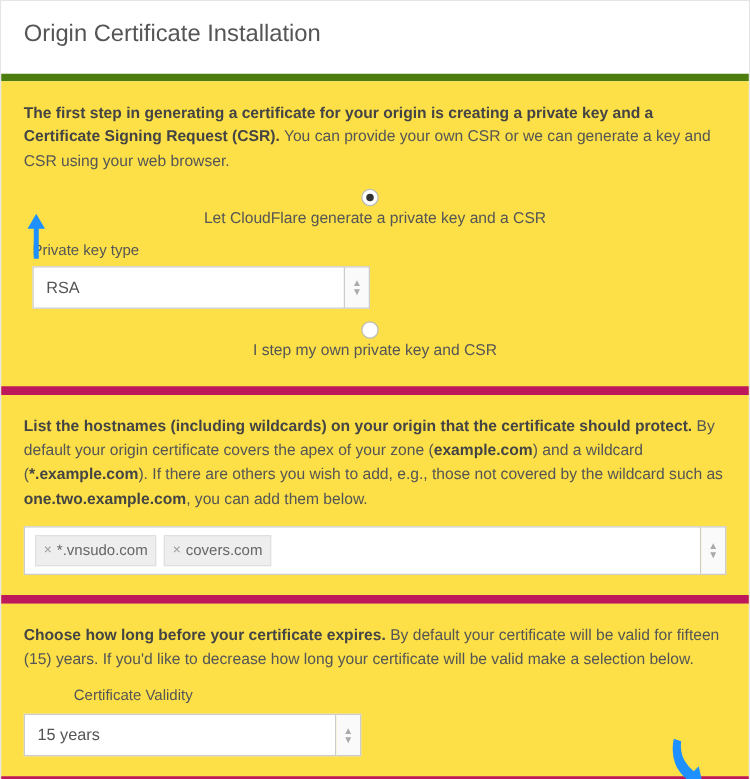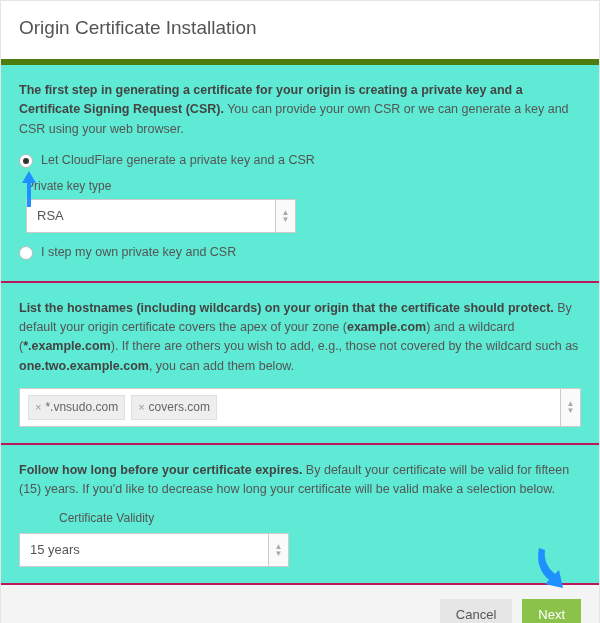--- a/index.html
+++ b/index.html
@@ -24,32 +24,33 @@
       font-weight: 400;
       color: #555;
       margin-bottom: 6px;
     }
     .header p {
       font-size: 12.5px;
       color: #666;
     }
     .section {
       padding: 16px 18px;
-      border-bottom: 2px solid #be185d;
-      background: #5eead4;
+      border-bottom: 7px solid #be185d;
+      background: #fde047;
       font-size: 12.5px;
       color: #555;
       line-height: 1.55;
     }
     .section b { font-weight: 700; color: #444; }
     .radio-row {
       display: flex;
       align-items: center;
       margin: 12px 0 4px;
       cursor: pointer;
+      flex-direction: column;
     }
     .radio-row.second { margin: 10px 0 2px; }
     .radio {
       width: 14px; height: 14px;
       border: 1px solid #bbb;
       border-radius: 50%;
       margin-right: 8px;
       background: #fff;
       position: relative;
       flex-shrink: 0;
@@ -237,21 +238,21 @@
       </div>
       <div class="hostnames-spin">
         <span>▲</span>
         <span>▼</span>
       </div>
     </div>
   </div>
 
   <div class="section">
     <p>
-      <b>Follow how long before your certificate expires.</b><span> By default your certificate will be valid for fifteen (15) years. If you'd like to decrease how long your certificate will be valid make a selection below.</span>
+      <b>Choose how long before your certificate expires.</b><span> By default your certificate will be valid for fifteen (15) years. If you'd like to decrease how long your certificate will be valid make a selection below.</span>
     </p>
 
     <div class="validity-field">
       <div class="label">Certificate Validity</div>
       <div class="select-wrap">
         <div class="select-input">15 years</div>
         <div class="select-spin">
           <span>▲</span>
           <span>▼</span>
         </div>

